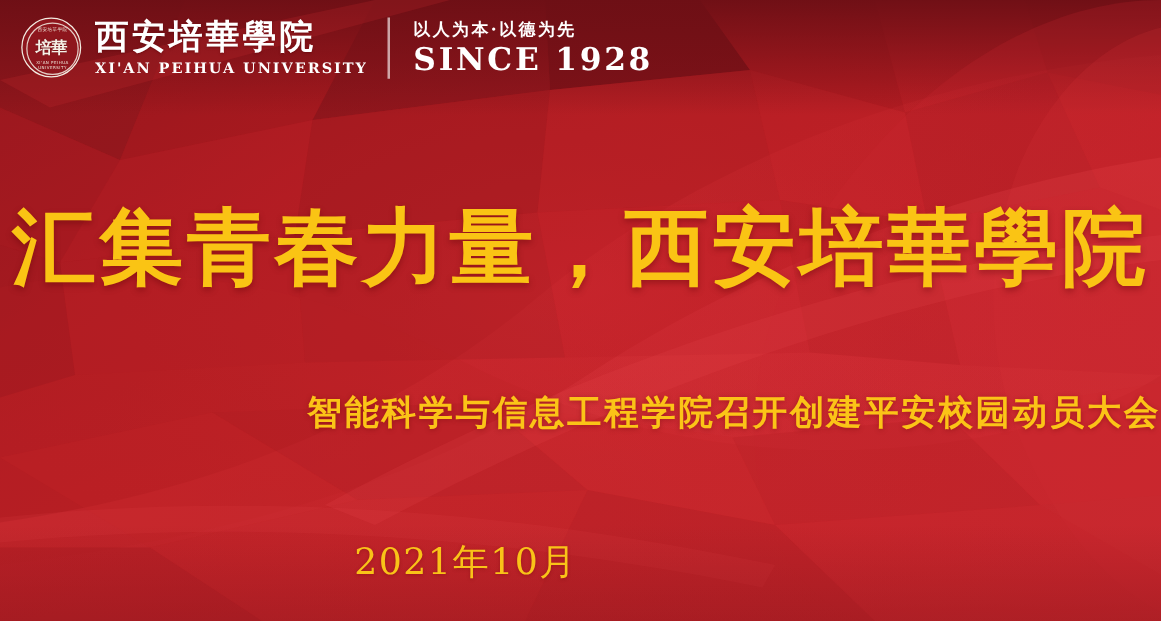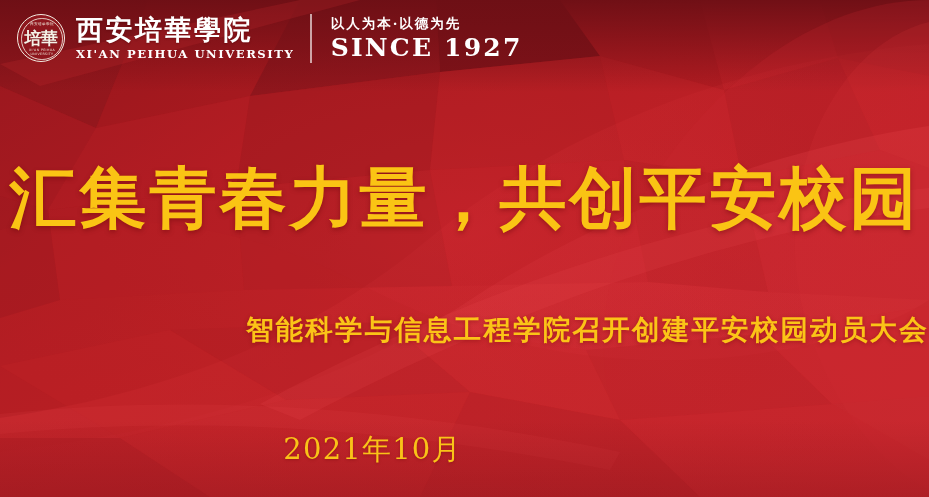--- a/index.html
+++ b/index.html
@@ -52,21 +52,21 @@
     position:absolute;
     top:3.2px; left:3.2px;
     width:41.6px; height:41.6px;
     border-radius:50%;
     border:0.9px solid rgba(243,236,226,.85);
   }
   .emblem .seal-text {
     position:relative;
     color:#f6f0e6;
     font-family:"DejaVu Serif", serif;
-    font-size:17px;
+    font-size:13px;
     font-weight:bold;
     letter-spacing:-0.5px;
     line-height:1;
     text-shadow:0 0 1px rgba(0,0,0,.4);
     z-index:2;
   }
   .emblem .seal-arc-top,
   .emblem .seal-arc-bottom {
     position:absolute;
     left:0; width:48px;
@@ -288,23 +288,23 @@
 
     <div class="namestack">
       <div class="name-cn">西安培華學院</div>
       <div class="name-en">XI'AN PEIHUA UNIVERSITY</div>
     </div>
 
     <div class="vdivider"></div>
 
     <div class="mottostack">
       <div class="motto-cn">以人为本·以德为先</div>
-      <div class="motto-since">SINCE 1927</div>
+      <div class="motto-since">SINCE 1928</div>
     </div>
   </div>
 
-  <div class="title-main">汇集青春力量，共创平安校园</div>
+  <div class="title-main">汇集青春力量，西安培華學院</div>
 
   <div class="title-sub">智能科学与信息工程学院召开创建平安校园动员大会</div>
 
   <div class="title-date">2021年10月</div>
 
 </div>
 
 </body></html>

